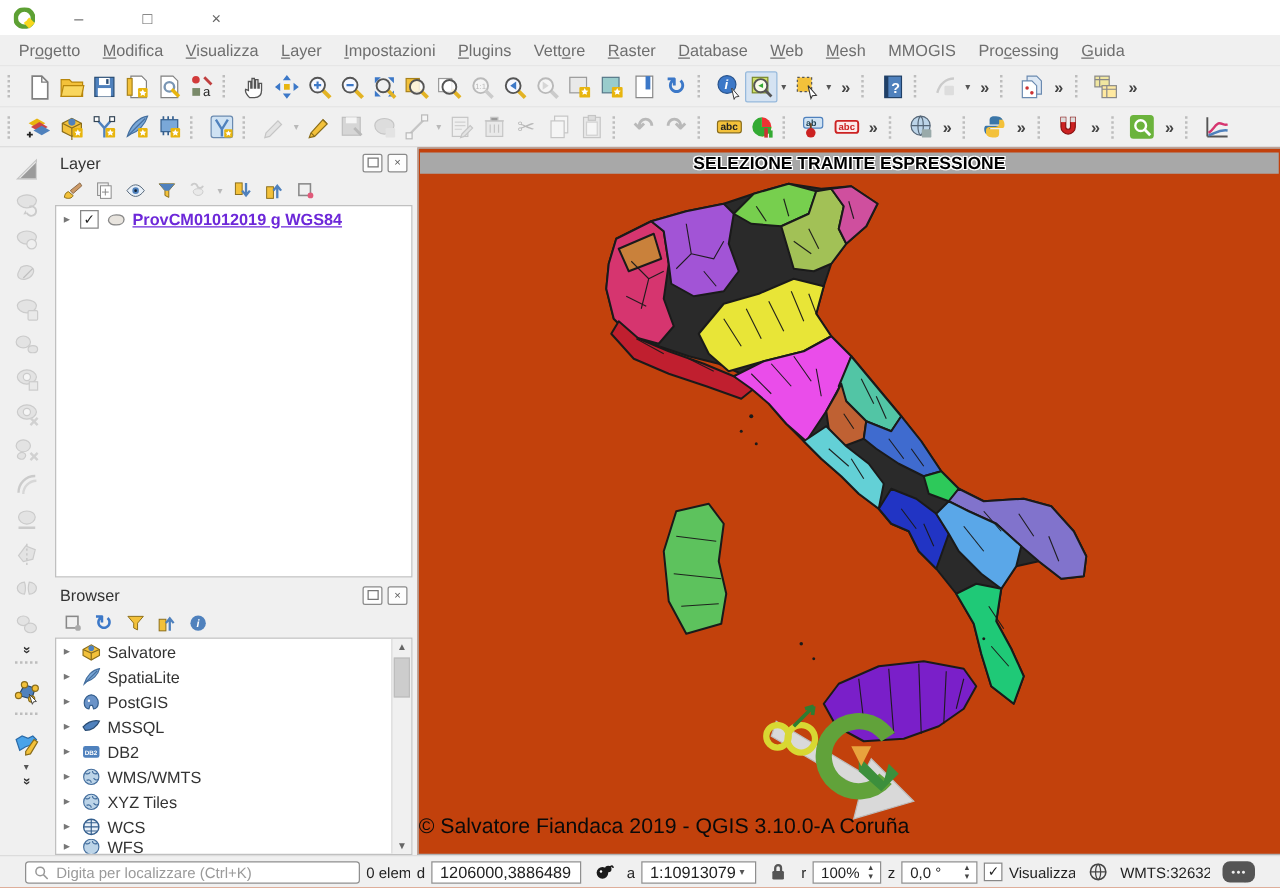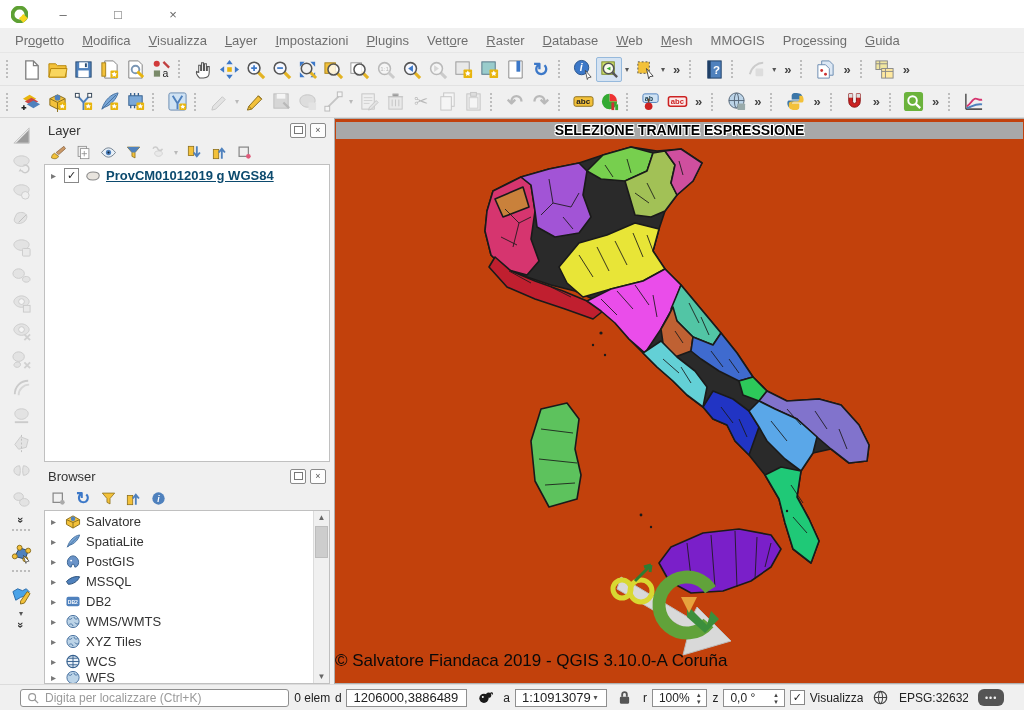--- a/index.html
+++ b/index.html
@@ -35,21 +35,21 @@
   .panel-h .ttl{flex:1}
   .pbtn{width:14px;height:13px;border:1px solid #8a8a8a;border-radius:2px;margin-left:4px;display:flex;align-items:center;justify-content:center;font-size:9px;color:#555;background:#fdfdfd}
   .floatglyph{width:7px;height:6px;border:1px solid #777;background:#fff}
   .panel-tools{height:24px;display:flex;align-items:center;gap:1px;padding:0 2px}
   .panel-tools .ic{width:24px;height:22px}
   .panel-tools .ic svg{width:17px;height:17px}
   .tree{background:#fff;border:1px solid #c0c0c0;flex:1;overflow:hidden;font-size:13px;position:relative}
   .trow{height:20px;display:flex;align-items:center;gap:5px;padding-left:6px;white-space:nowrap}
   .expander{color:#777;font-size:10px;width:8px}
   .cb{width:13px;height:13px;border:1px solid #888;background:#fff;display:flex;align-items:center;justify-content:center;font-size:11px;color:#222}
-  .layername{font-weight:bold;text-decoration:underline;color:#0c4a6e}
+  .layername{font-weight:bold;text-decoration:underline;color:#6d28d9}
   .ticon{width:17px;height:15px;display:flex;align-items:center;justify-content:center}
   .ticon svg{width:16px;height:15px}
   .vscroll{position:absolute;top:0;right:0;bottom:0;width:15px;background:#f0f0f0;border-left:1px solid #dcdcdc;display:flex;flex-direction:column;align-items:center}
   .sarrow{height:13px;font-size:8px;color:#666;display:flex;align-items:center}
   .thumb{width:11px;height:30px;background:#cdcdcd;border:1px solid #bdbdbd;margin-top:2px}
   .canvas{flex:1;position:relative;background:#c2410c;border:1px solid #b0b0b0;border-right:none;box-sizing:border-box;overflow:hidden}
   .map-title{position:absolute;top:3px;left:1px;right:1px;height:17px;background:#a8a8a8;text-align:center;
      font-weight:bold;font-size:14px;line-height:17px;color:#000;
      text-shadow:-1px -1px 0 #fff,1px -1px 0 #fff,-1px 1px 0 #fff,1px 1px 0 #fff,0 1px 0 #fff,0 -1px 0 #fff}
   .copyright{position:absolute;bottom:12px;left:0;right:0;font-size:17px;color:#0a0a0a}
@@ -952,16 +952,16 @@
       </span>
   </span>
   <span class="cb">✓</span>
   <span class="sblabel">Visualizza</span>
   <span class="ic small">
       <svg viewBox="0 0 22 22">
         <circle cx="11" cy="11" r="8" fill="none" stroke="#444" stroke-width="1.6"></circle>
         <path d="M3 11h16M11 3c-3.5 2.5-3.5 13.5 0 16 3.5-2.5 3.5-13.5 0-16z" fill="none" stroke="#444" stroke-width="1.3"></path>
       </svg>
     </span>
-  <span class="sblabel">EPSG:32632</span>
+  <span class="sblabel">WMTS:32632</span>
   <span style="flex:1"></span>
   <span class="chat">•••</span>
 </div>
 
 </body></html>

